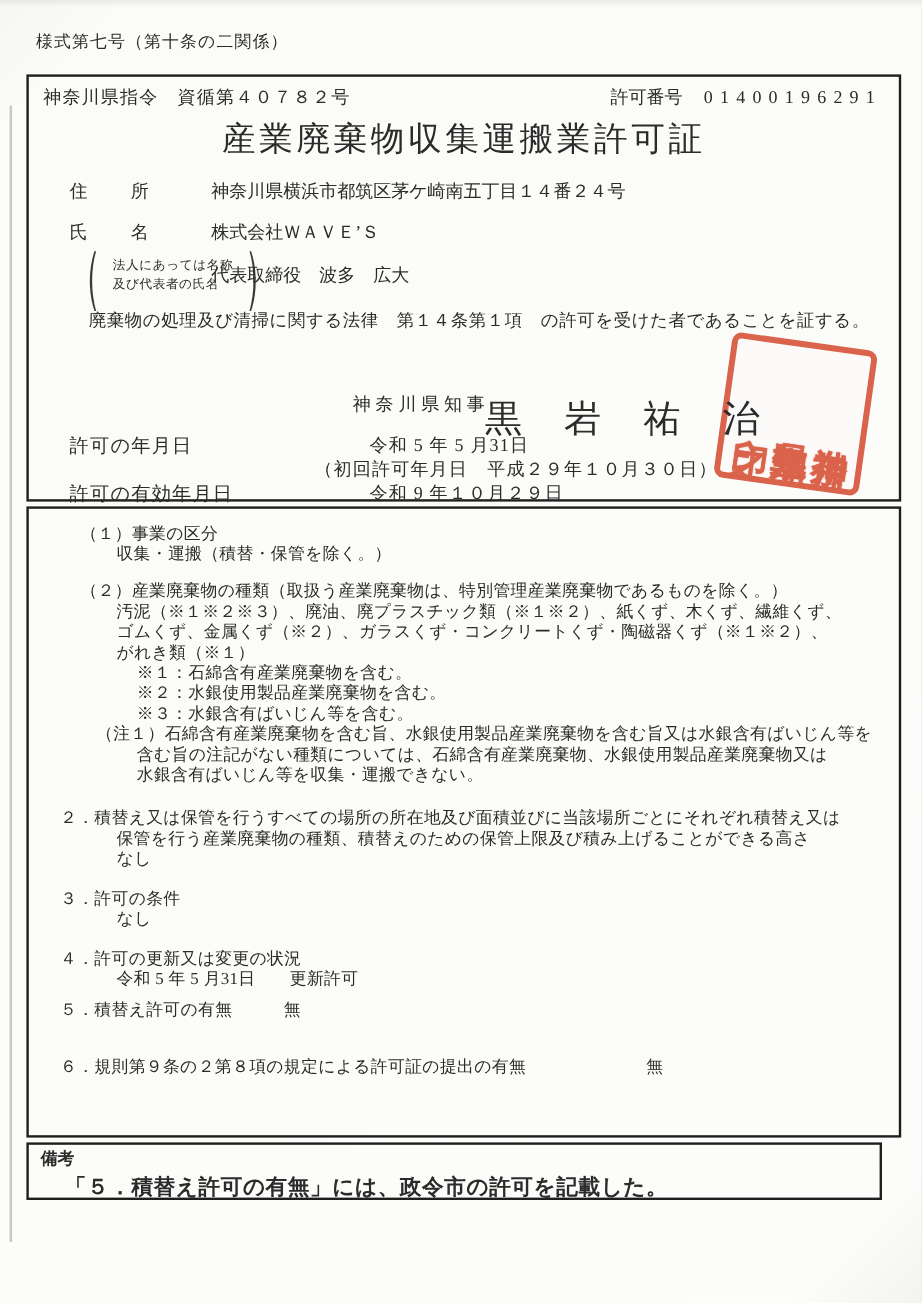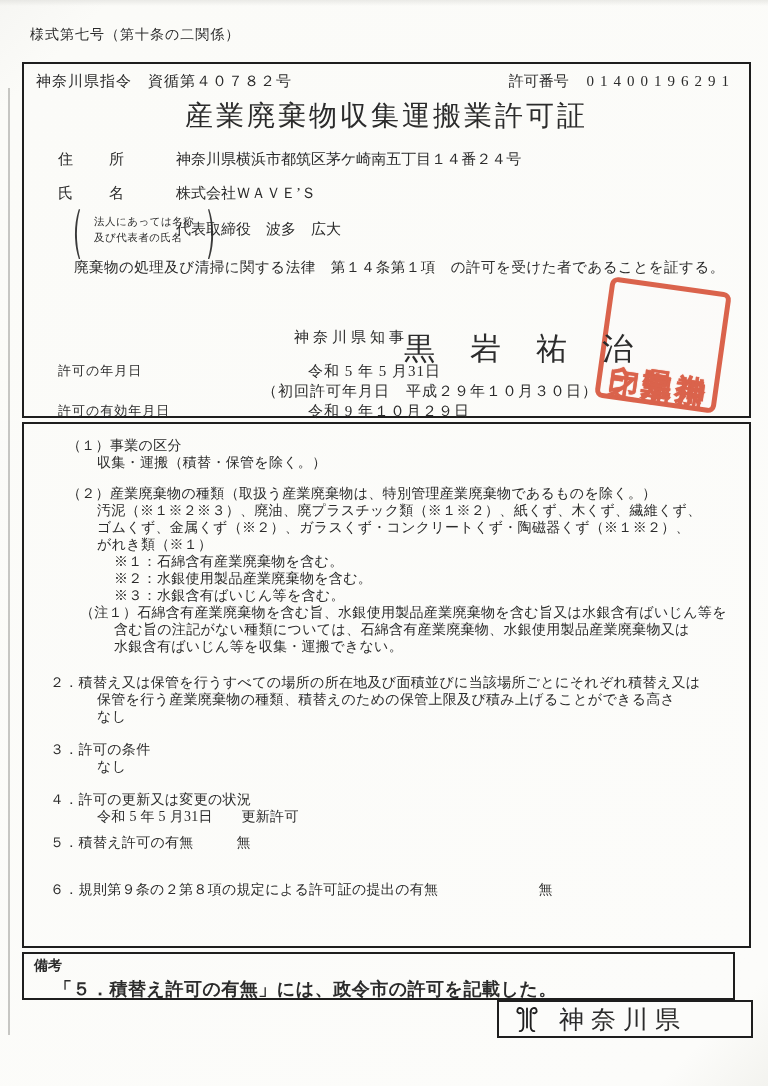--- a/index.html
+++ b/index.html
@@ -32,21 +32,21 @@
     position:absolute;left:578px;top:220px;width:122px;height:122px;
     border:5px solid #d8573e;border-radius:8px;transform:rotate(8deg);
     display:flex;flex-direction:row-reverse;justify-content:center;align-items:center;
     gap:2px;z-index:2;opacity:.92;box-sizing:border-box;background:rgba(255,250,248,.15);
   }
   .seal-col{
     writing-mode:vertical-rl;text-orientation:upright;
     font-size:30px;font-weight:700;color:#d8573e;line-height:1.05;
     letter-spacing:1px;text-shadow:0 0 1px #d8573e;transform:scale(1.02,1.08);
   }
-  .date-label{position:absolute;font-size:13px;letter-spacing:1px;}
+  .date-label{position:absolute;font-size:16px;letter-spacing:1px;}
   .date-value{position:absolute;font-size:15px;letter-spacing:1px;}
 
   
   .box2{position:absolute;left:22px;top:422px;width:729px;height:526px;border:2px solid #1e1e1e;box-sizing:border-box;padding-top:13px;}
   .box2 .line{font-size:14px;line-height:17px;letter-spacing:.3px;white-space:pre;}
   .ind0{padding-left:26px;}
   .ind1{padding-left:43px;}
   .ind2{padding-left:73px;}
   .ind3{padding-left:90px;}
   .ind4{padding-left:56px;}
@@ -142,25 +142,13 @@
       <div class="line ind0">５．積替え許可の有無　　　無</div>
       <div style="height: 30px;"></div>
       <div class="line ind0">６．規則第９条の２第８項の規定による許可証の提出の有無　　　　　　　無</div>
     </div>
 
   <div class="box3">
     <div class="remarks-label">備考</div>
     <div class="remarks-text">「５．積替え許可の有無」には、政令市の許可を記載した。</div>
   </div>
 
-  <div class="logobox">
-    <svg class="emblem" viewBox="0 0 24 26">
-      <g fill="none" stroke="#1e1e1e" stroke-width="1.7" stroke-linecap="round">
-        <path d="M8.6 6.5 C8.6 2.5 4.2 1.6 3.2 4.4 C2.4 6.6 4.4 8.2 6.4 7.4"></path>
-        <path d="M15.4 6.5 C15.4 2.5 19.8 1.6 20.8 4.4 C21.6 6.6 19.6 8.2 17.6 7.4"></path>
-        <path d="M8.6 6 L8.6 20 C8.6 23 7 24.4 5.2 24.2"></path>
-        <path d="M15.4 6 L15.4 20 C15.4 23 17 24.4 18.8 24.2"></path>
-        <path d="M12 3.2 L12 21"></path>
-      </g>
-    </svg>
-    <span class="pref-name">神奈川県</span>
-  </div>
 </div>
 
 </body></html>

